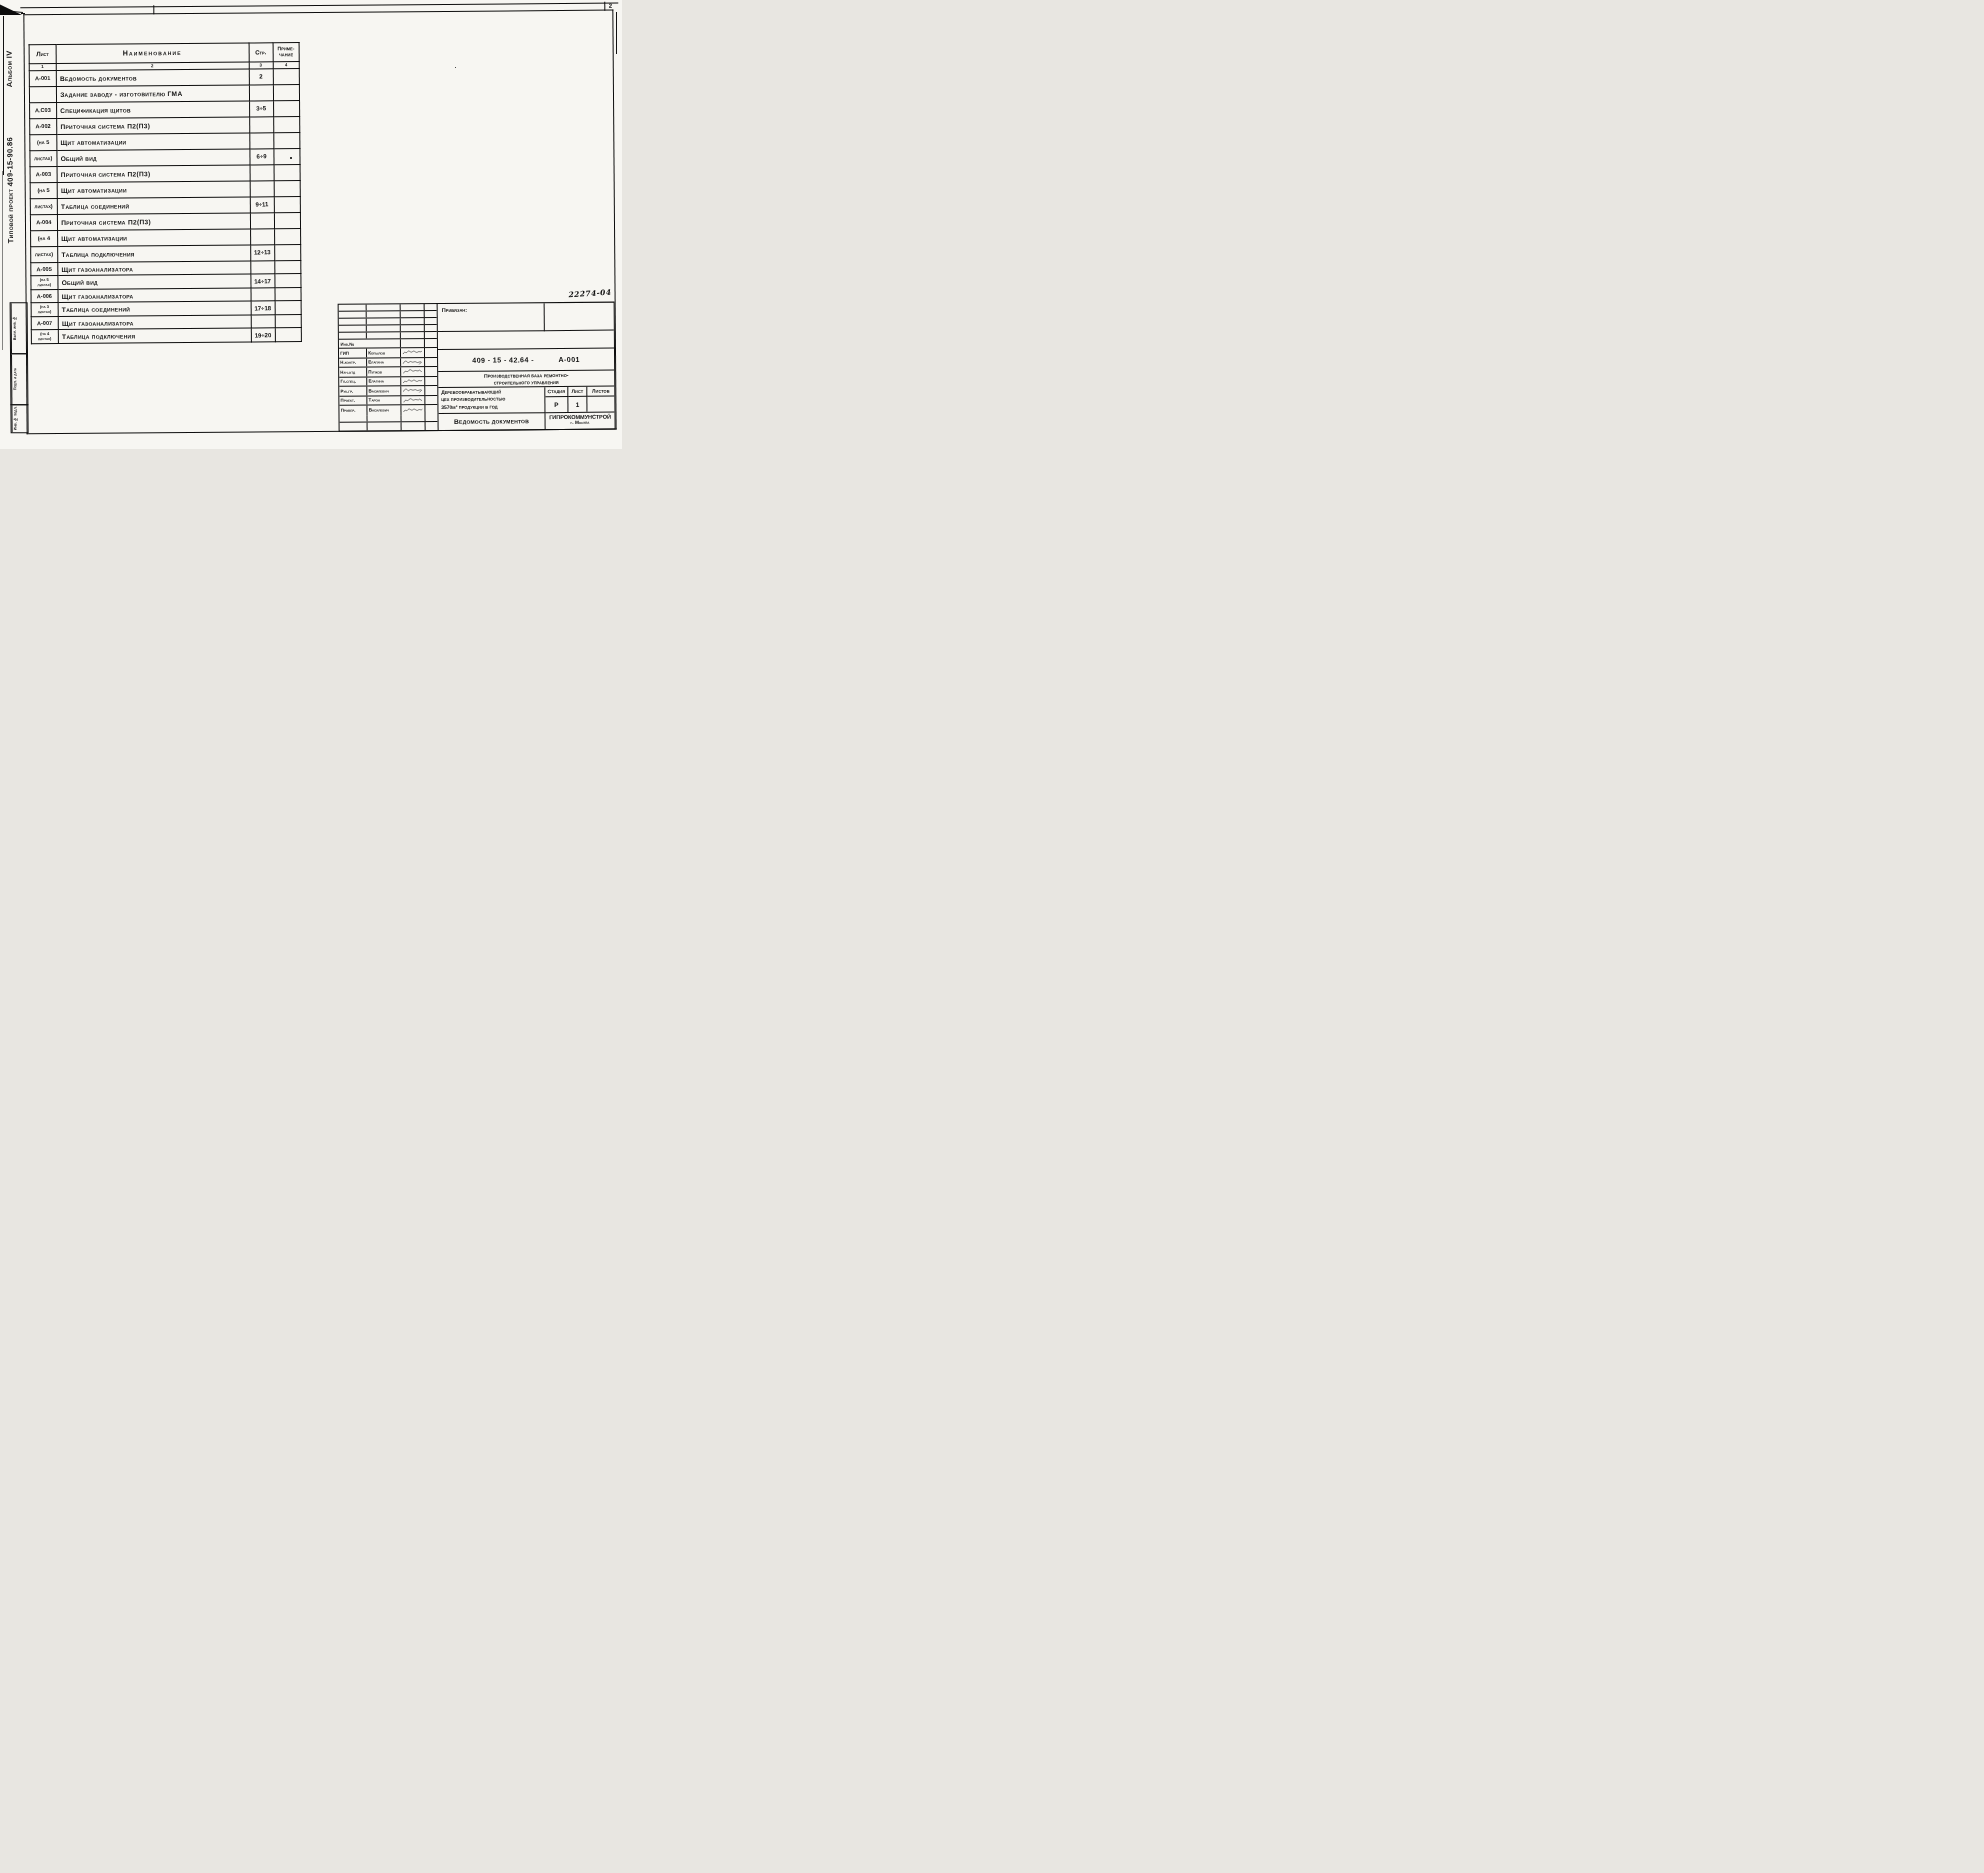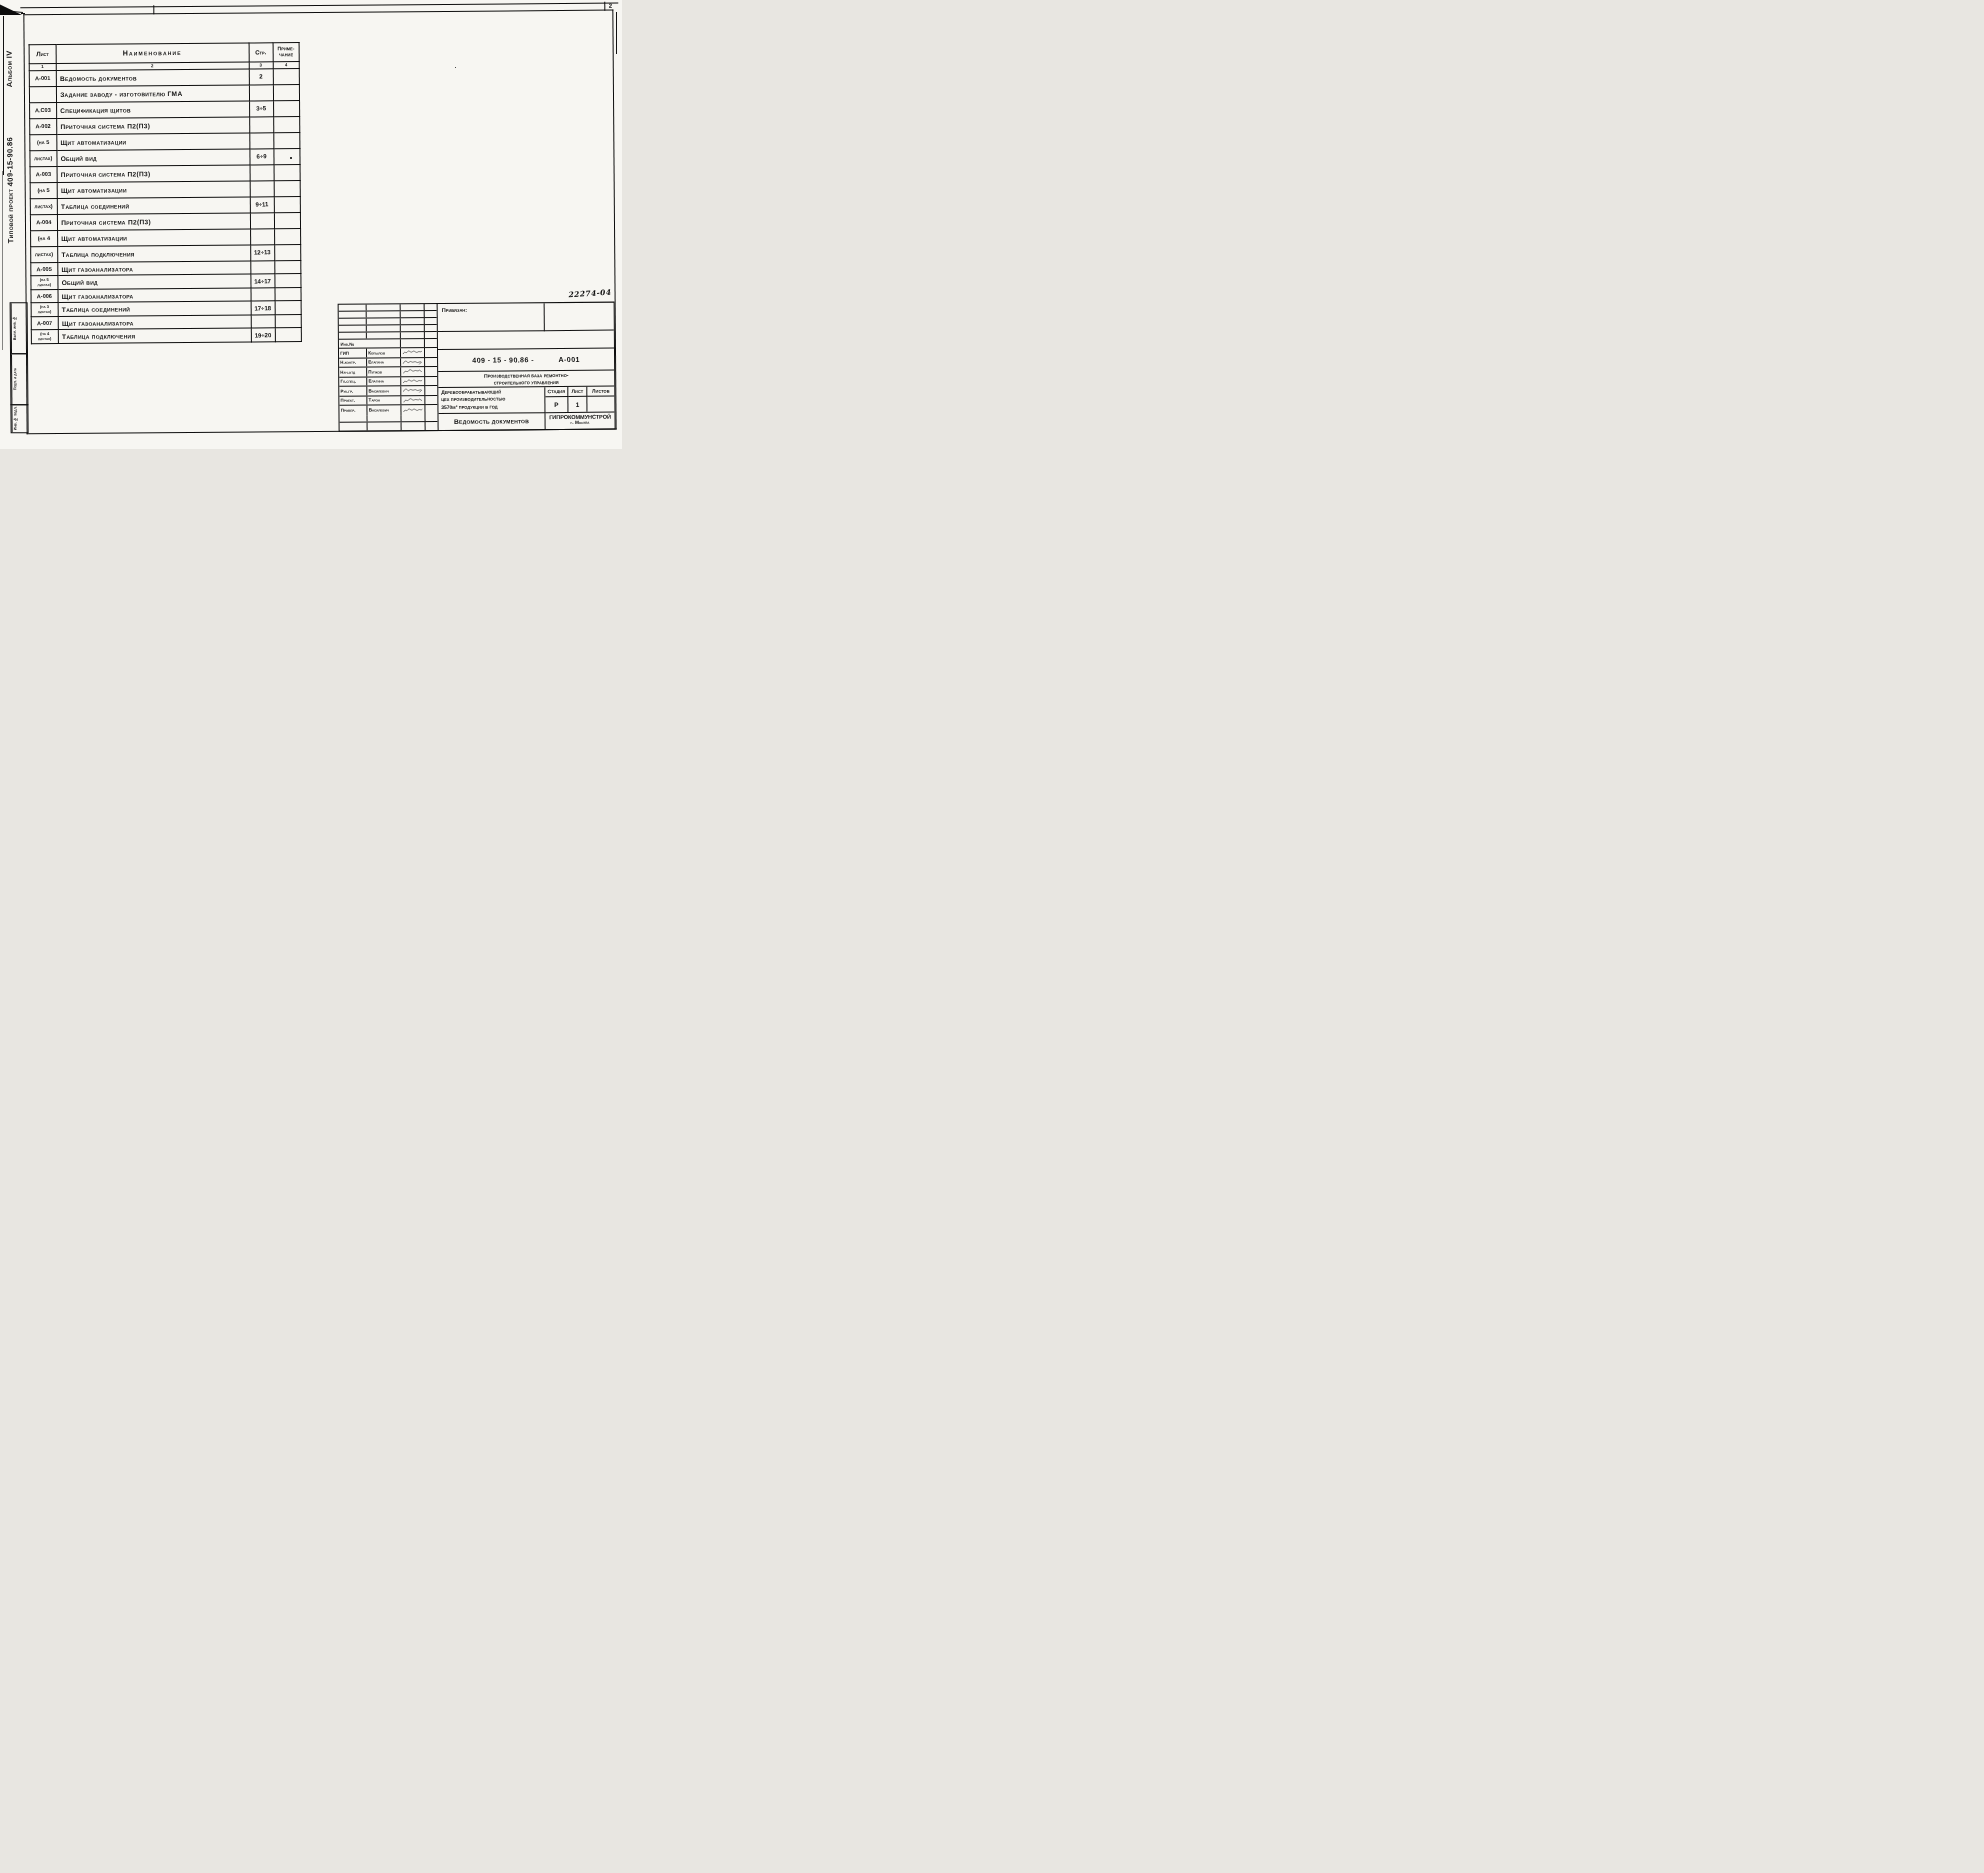--- a/index.html
+++ b/index.html
@@ -447,21 +447,21 @@
             <div class="tb-c cw2"></div>
             <div class="tb-c cw3"></div>
             <div class="tb-c cw4"></div>
           </div>
       </div>
 
       <div class="tb-cell privyazan">Привязан:</div>
       <div class="tb-cell priv-right"></div>
       <div class="tb-cell emptyband"></div>
       <div class="tb-cell doccode">
-        <span>409 - 15 - 90.86  -</span>
+        <span>409 - 15 - 42.64  -</span>
         <span>А-001</span>
       </div>
       <div class="tb-cell projtitle">
         <div>Производственная база ремонтно-</div>
         <div>строительного управления</div>
       </div>
       <div class="tb-cell objectcell">
         <div>Деревообрабатывающий</div>
         <div>цех производительностью</div>
         <div>3570м³ продукции в год</div>

